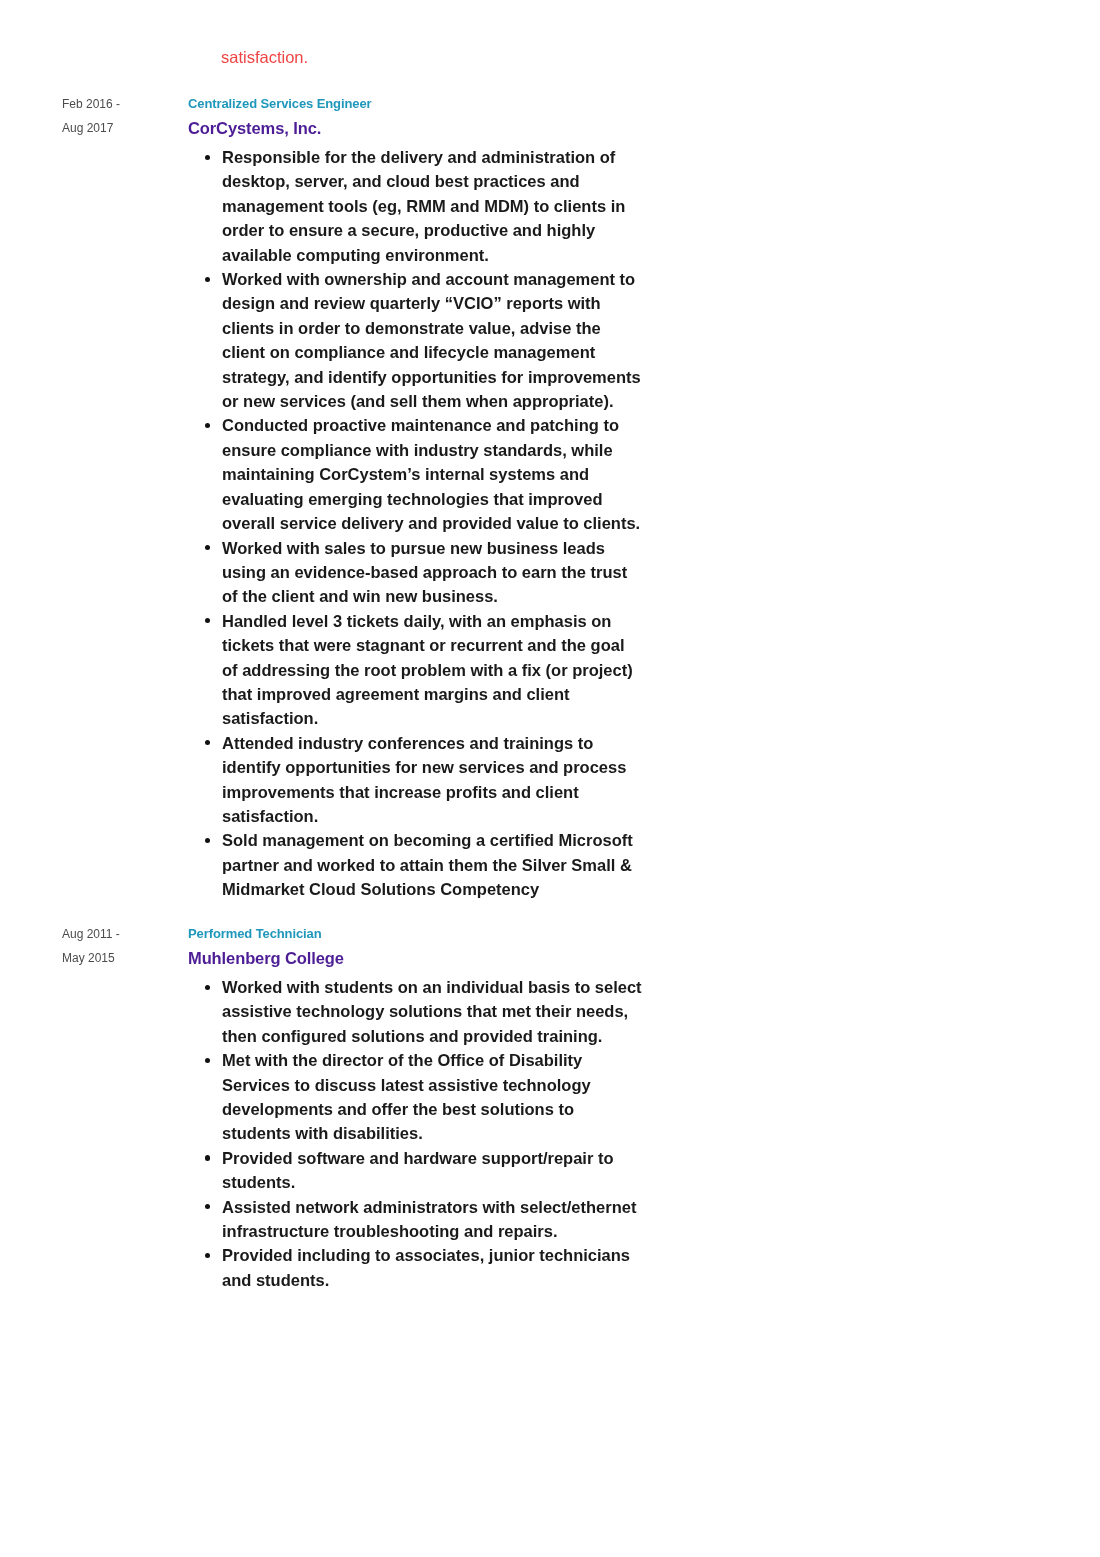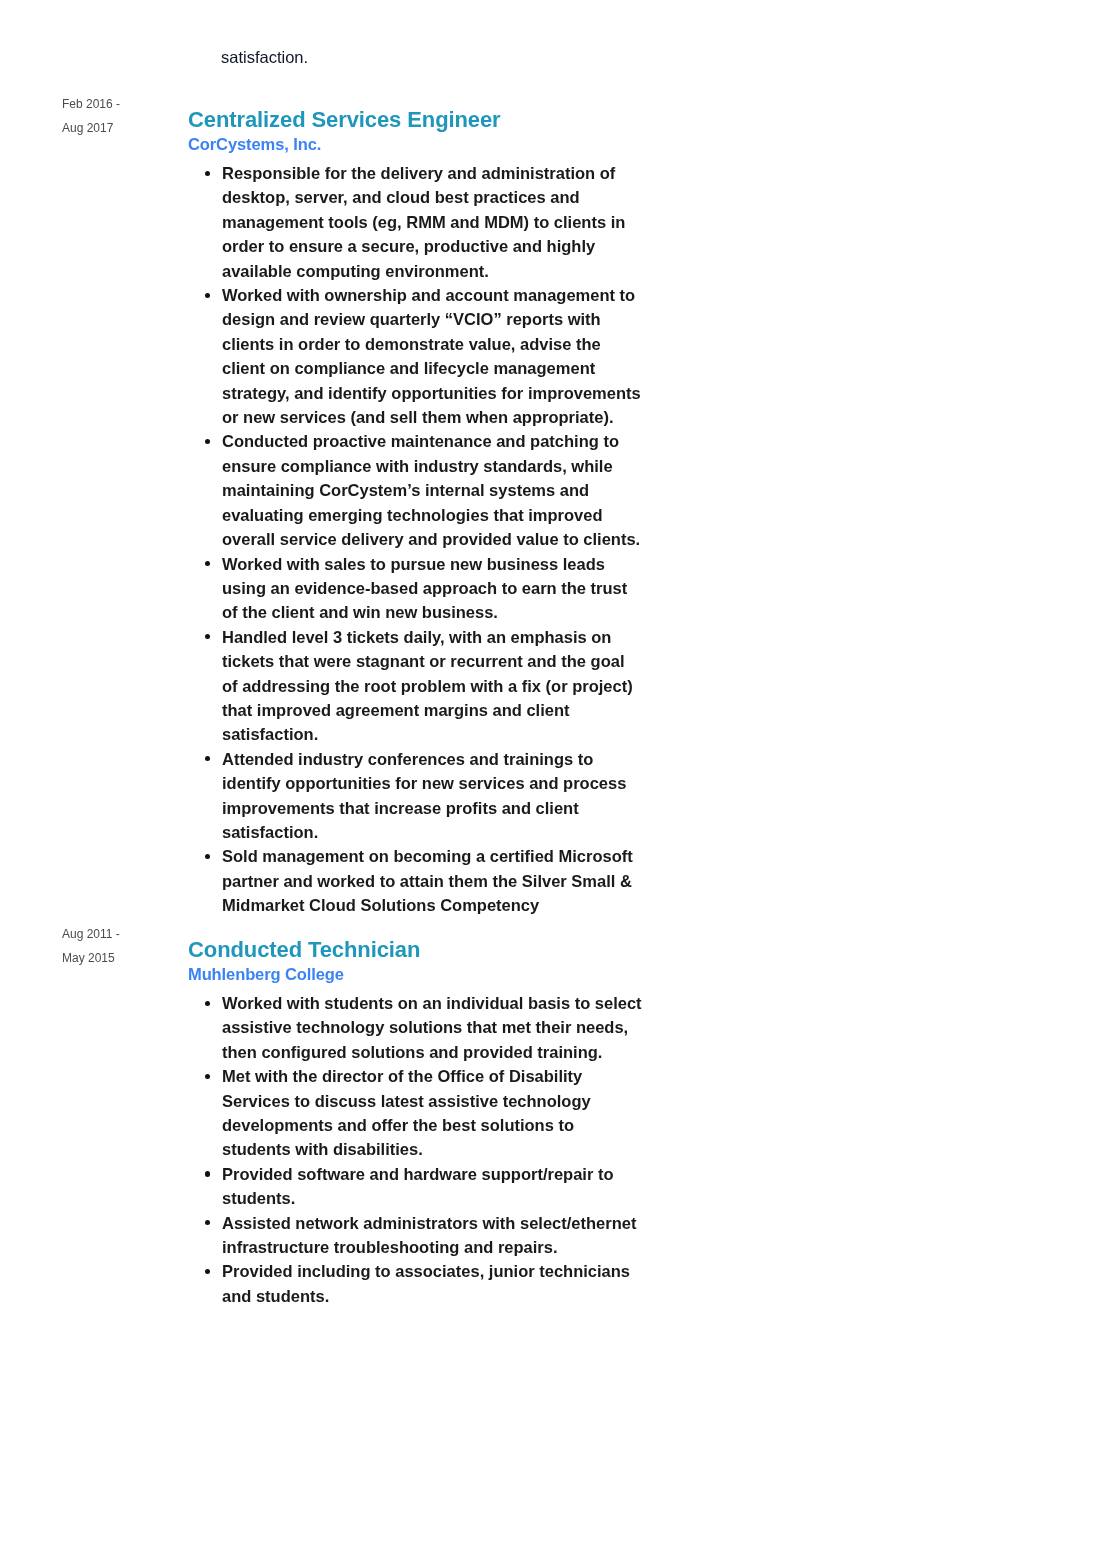--- a/index.html
+++ b/index.html
@@ -35,21 +35,21 @@
   }
 
   
   .continuation {
     position: absolute;
     left: 221px;
     top: 45px;
     width: 421px;
     font-size: 16.5px;
     line-height: 24.4px;
-    color: #0f172a;
+    color: #ef4444;
   }
 
   
   .entry {
     position: absolute;
     left: 0;
     width: 1100px;
   }
 
   .entry-dates {
@@ -64,33 +64,33 @@
   }
 
   .entry-body {
     position: absolute;
     left: 188px;
     top: 0;
     width: 460px;
   }
 
   .entry-title {
-    font-size: 22px;
+    font-size: 13px;
     font-weight: bold;
     line-height: 23px;
     color: #1f97bb;
     letter-spacing: -0.1px;
-    margin: 16px 0 2px 0;
+    margin: 0 0 2px 0;
   }
 
   .entry-company {
     font-size: 16.5px;
     font-weight: bold;
     line-height: 23px;
-    color: #3b82f6;
+    color: #4c1d95;
     letter-spacing: -0.1px;
     margin: 0;
   }
 
   
   ul.bullets {
     list-style: none;
     margin: 5px 0 0 0;
     padding: 0;
     font-weight: bold;
@@ -165,21 +165,21 @@
             <span class="bullet-text">Sold management on becoming a certified Microsoft partner and worked to attain them the Silver Small &amp; Midmarket Cloud Solutions Competency</span>
           </li>
         </ul>
       </div>
     </div>
 
     <div class="entry" id="entry-1" style="top:922px;">
       <div class="entry-dates">Aug 2011 -
 May 2015</div>
       <div class="entry-body">
-        <div class="entry-title">Conducted Technician</div>
+        <div class="entry-title">Performed Technician</div>
         <div class="entry-company">Muhlenberg College</div>
         <ul class="bullets">
           <li>
             <span class="bullet-dot"></span>
             <span class="bullet-text">Worked with students on an individual basis to select assistive technology solutions that met their needs, then configured solutions and provided training.</span>
           </li>
           <li>
             <span class="bullet-dot"></span>
             <span class="bullet-text">Met with the director of the Office of Disability Services to discuss latest assistive technology developments and offer the best solutions to students with disabilities.</span>
           </li>

